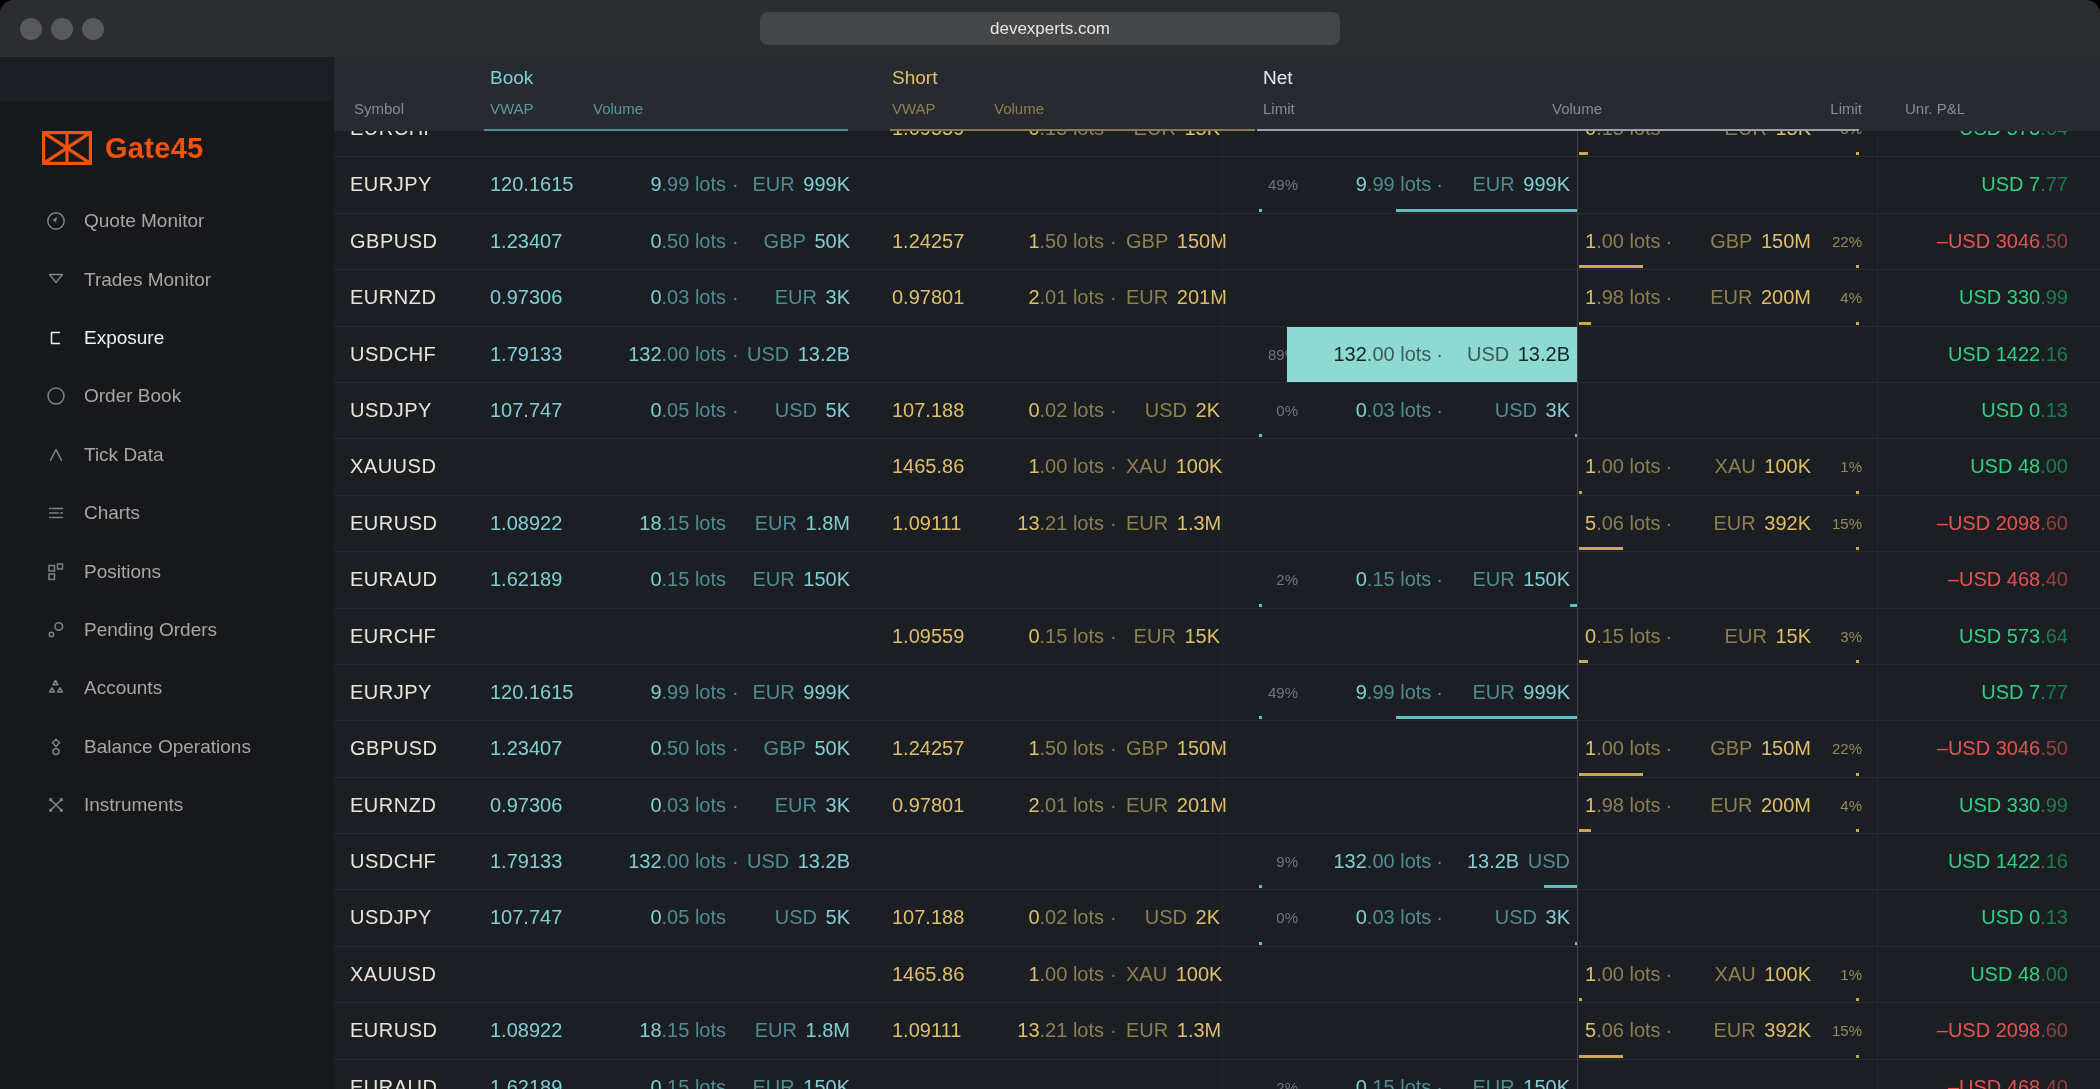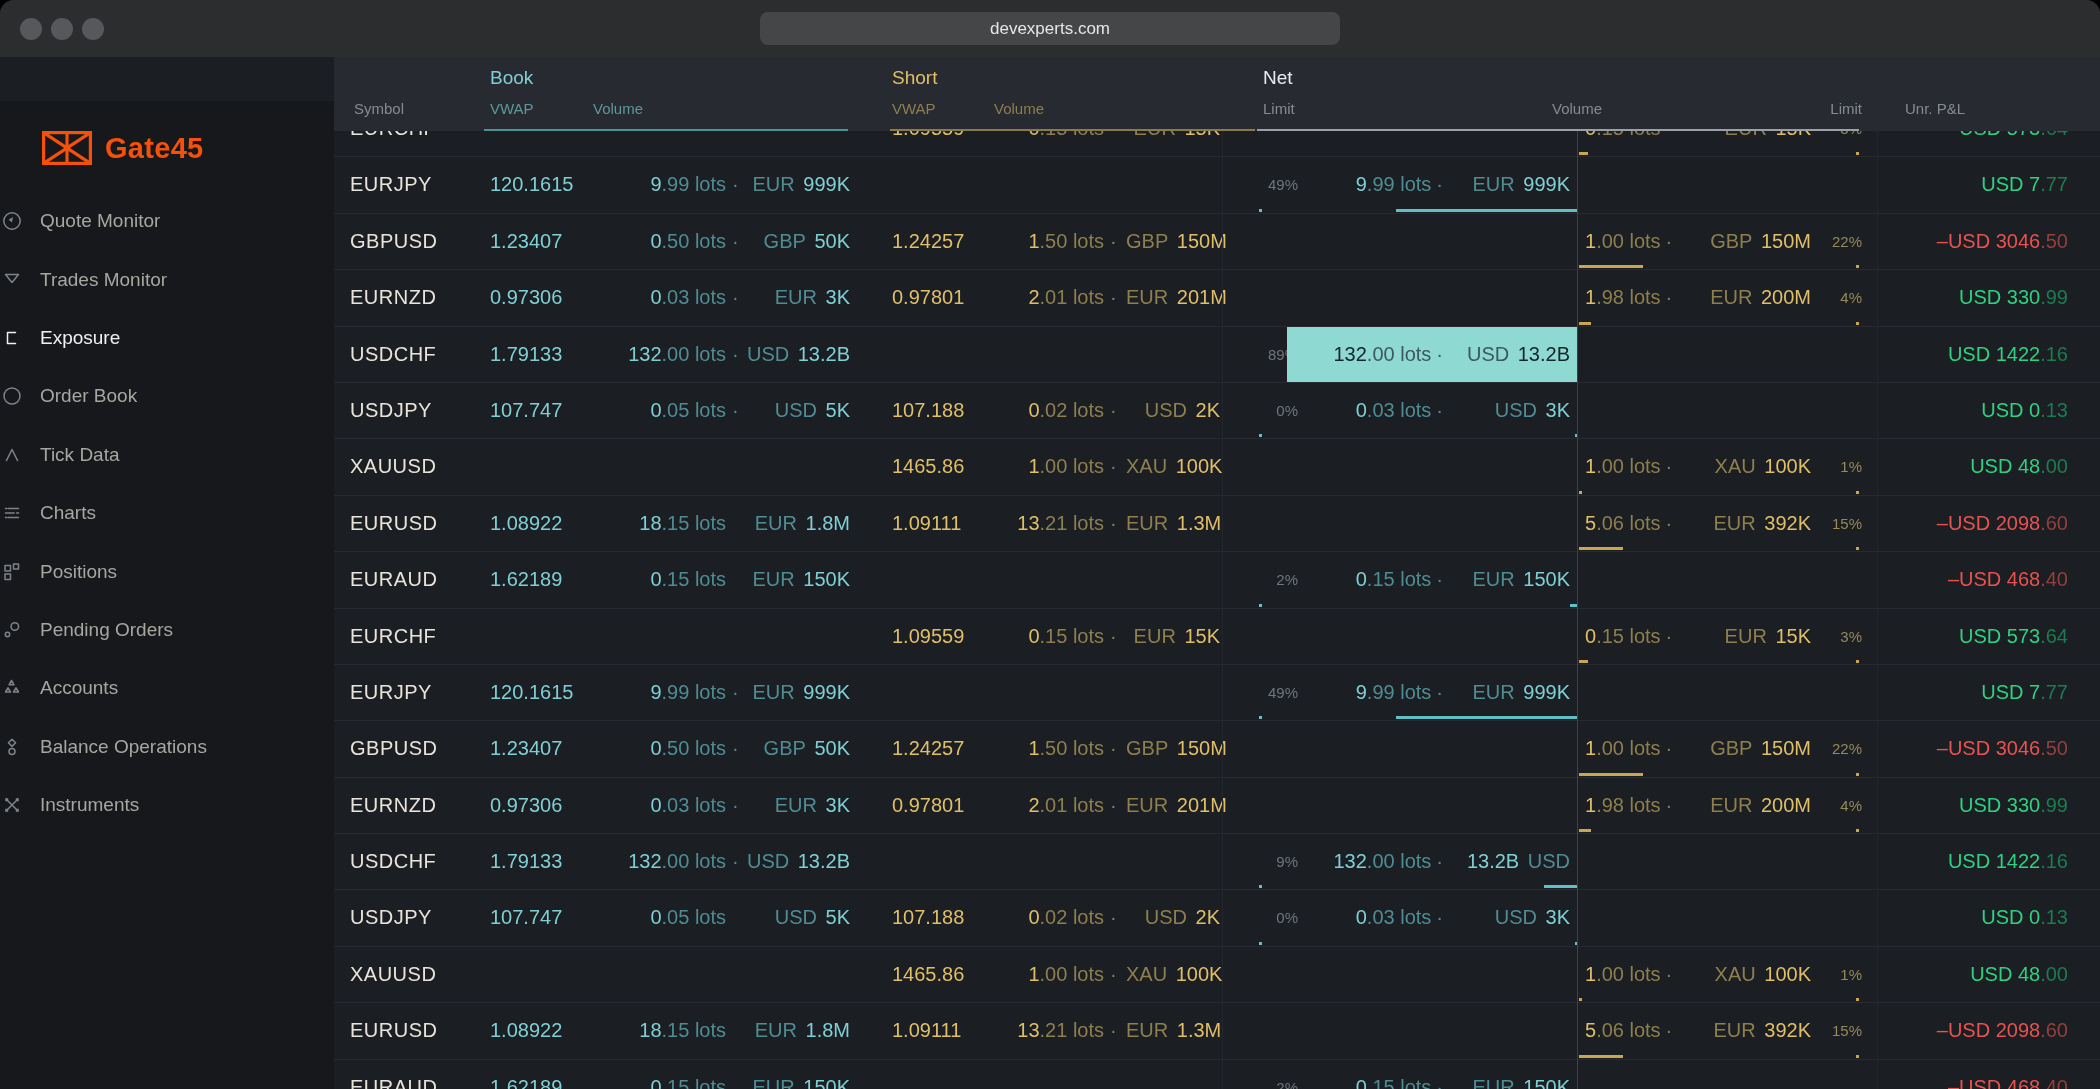--- a/index.html
+++ b/index.html
@@ -12,21 +12,21 @@
   .dot{width:22px;height:22px;border-radius:50%;background:#57585c;margin-right:9px;}
   .pill{position:absolute;left:760px;top:12px;width:580px;height:33px;border-radius:8px;background:#454648;
         display:flex;align-items:center;justify-content:center;color:#e6e6e5;font-size:17px;}
 
   
   .sidebar{position:absolute;left:0;top:57px;bottom:0;width:334px;background:#16181c;z-index:20;margin-top:44px;}
   .brand{padding:30px 0 0 42px;display:flex;align-items:center;}
   .brand-icon{width:50px;height:34px;display:inline-block;}
   .brand-name{color:var(--orange,#f4510b);font-size:29px;font-weight:700;margin-left:13px;letter-spacing:.3px;}
   .nav{margin-top:27px;}
-  .nav-item{height:58.4px;display:flex;align-items:center;color:#a7a7a0;font-size:19px;cursor:pointer;}
+  .nav-item{height:58.4px;display:flex;align-items:center;padding-left:44px;color:#a7a7a0;font-size:19px;cursor:pointer;}
   .nav-item .nicon{width:24px;height:24px;margin-right:16px;color:#7e838a;display:inline-flex;}
   .nav-item.active{color:#eef0f2;}
   .nav-item.active .nicon{color:#eef0f2;}
 
   
   .thead{position:absolute;left:334px;right:0;top:57px;height:74px;background:#272a30;z-index:10;}
   .hl-title{position:absolute;top:9px;font-size:19px;line-height:24px;white-space:nowrap;}
   .hl-sub{position:absolute;top:42px;font-size:15px;line-height:20px;color:#868b92;white-space:nowrap;}
   .t-long{color:var(--teal,#7fd0d4);} .t-short{color:var(--gold,#e0bf68);} .t-net{color:#e8eaed;}
   .s-long{color:#5d979c;} .s-short{color:#8e7f4e;}

